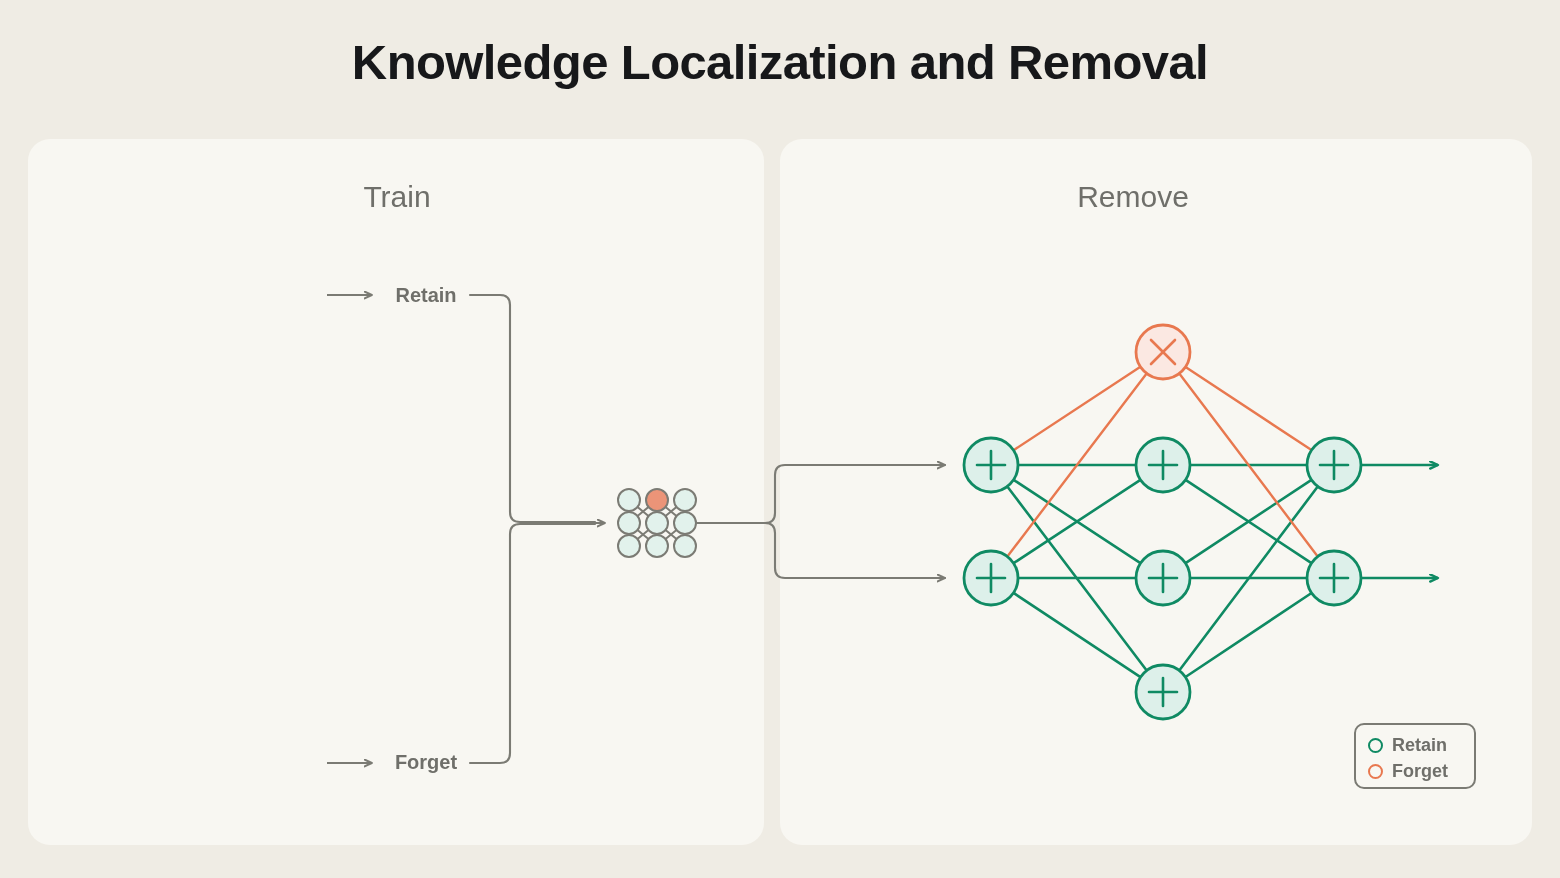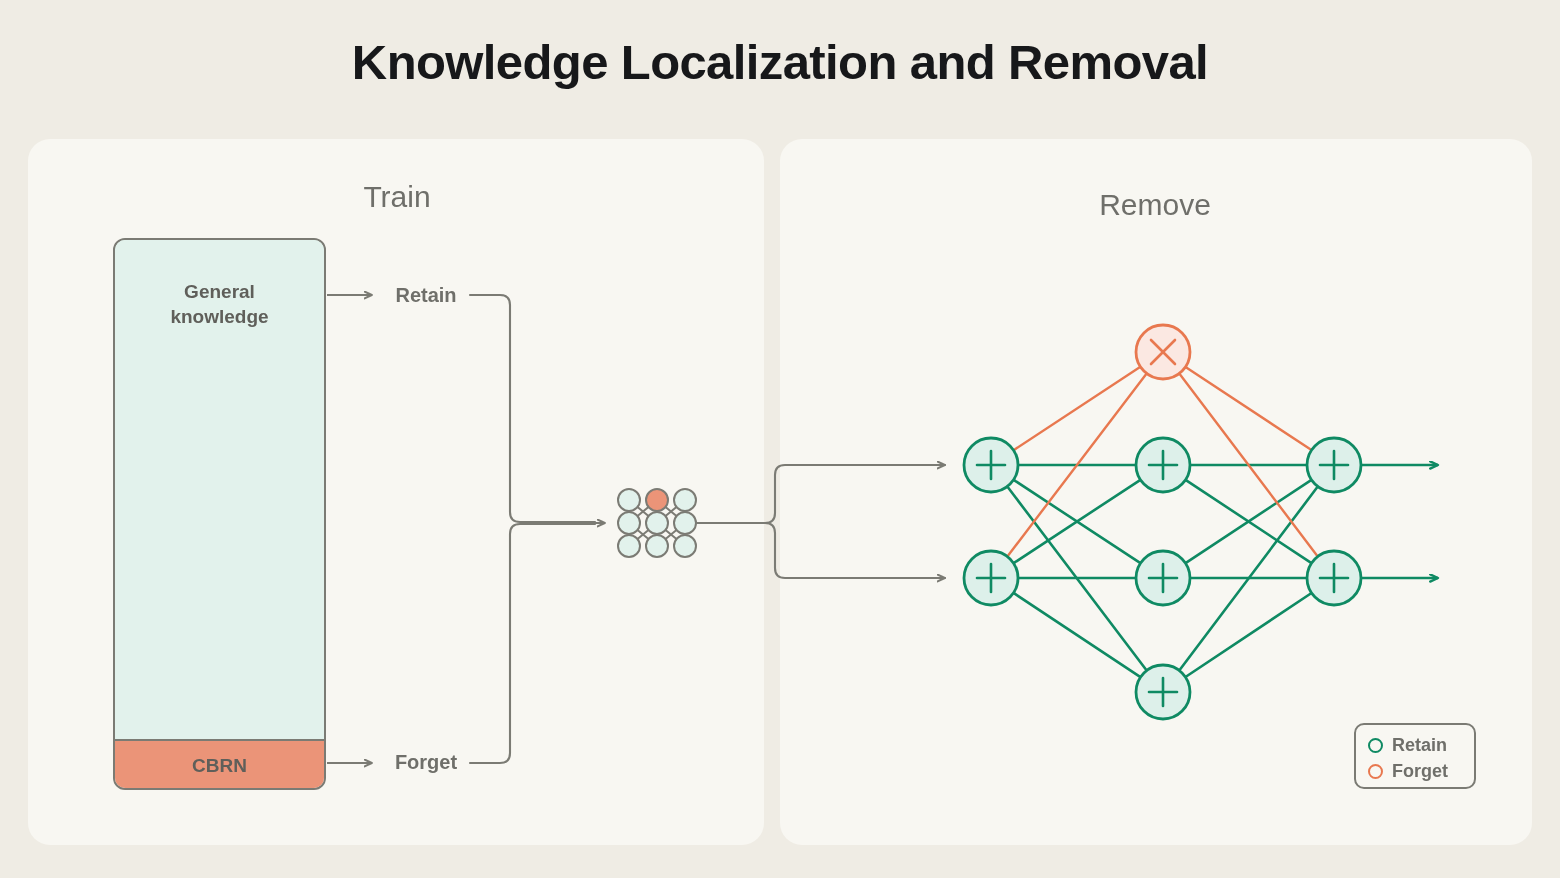--- a/index.html
+++ b/index.html
@@ -42,21 +42,21 @@
 
   .panel-heading {
     position: absolute;
     font-size: 30px;
     font-weight: 400;
     color: #6f6f6a;
     text-align: center;
     white-space: nowrap;
   }
   #heading-train  { left: 276px; top: 180px; width: 242px; }
-  #heading-remove { left: 1034px; top: 180px; width: 242px; margin-top: 8px; }
+  #heading-remove { left: 1012px; top: 180px; width: 242px; }
 
   .knowledge-box {
     position: absolute;
     left: 113px;
     top: 238px;
     width: 213px;
     height: 552px;
     border: 2px solid #7b7b74;
     border-radius: 12px;
     overflow: hidden;
@@ -150,31 +150,20 @@
 <div id="stage">
 
   <div class="title">Knowledge Localization and Removal</div>
 
   <div class="panel" id="panel-train"></div>
   <div class="panel" id="panel-remove"></div>
 
   <div class="panel-heading" id="heading-train">Train</div>
   <div class="panel-heading" id="heading-remove">Remove</div>
 
-  <div class="knowledge-box">
-    <div class="seg-general">
-      <div class="seg-label" id="label-general">
-        <span>General</span><br>
-        <span>knowledge</span>
-      </div>
-    </div>
-    <div class="seg-cbrn">
-      <div class="seg-label" id="label-cbrn">CBRN</div>
-    </div>
-  </div>
 
   <div class="flow-label" id="label-retain">Retain</div>
   <div class="flow-label" id="label-forget">Forget</div>
 
   <svg class="overlay" viewBox="0 0 1560 878">
     <defs>
       <marker id="arrow-gray" markerWidth="10" markerHeight="10" refX="8.4" refY="4" orient="auto" markerUnits="userSpaceOnUse">
         <path d="M1,0.6 L8.2,4 L1,7.4" fill="none" stroke="#7b7b74" stroke-width="2.1" stroke-linecap="round" stroke-linejoin="round"></path>
       </marker>
       <marker id="arrow-green" markerWidth="11" markerHeight="11" refX="9" refY="4.4" orient="auto" markerUnits="userSpaceOnUse">

